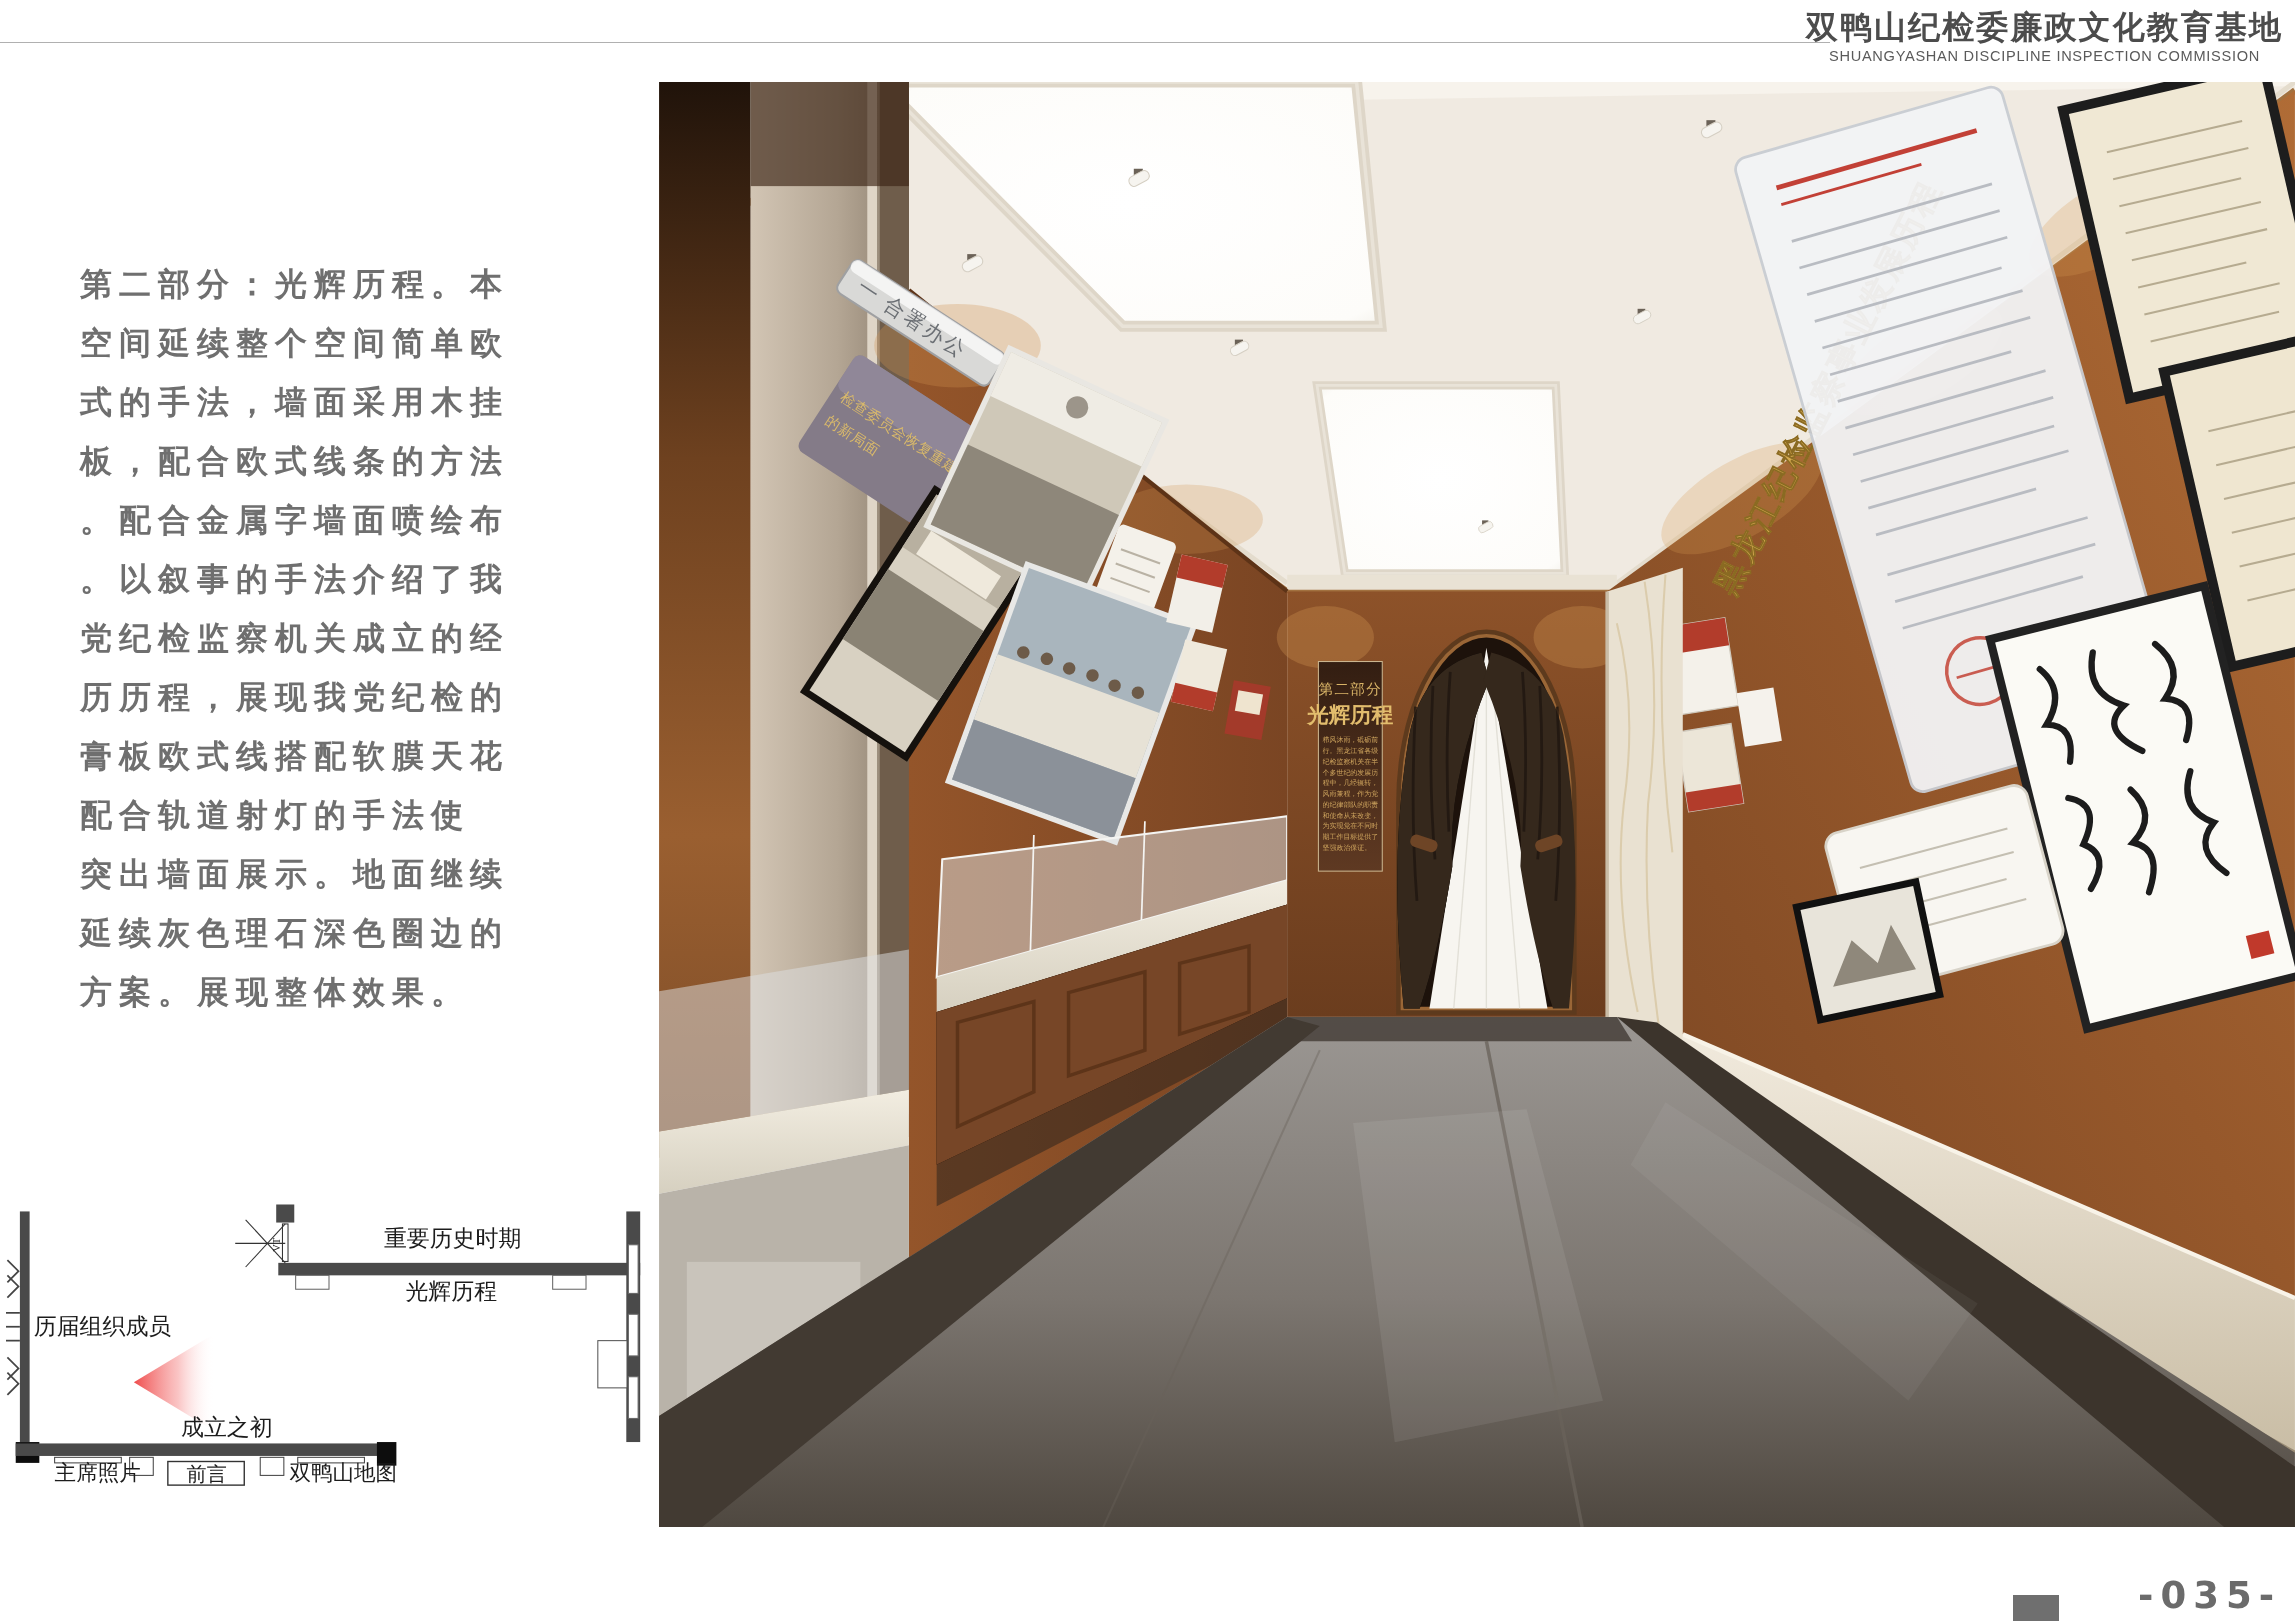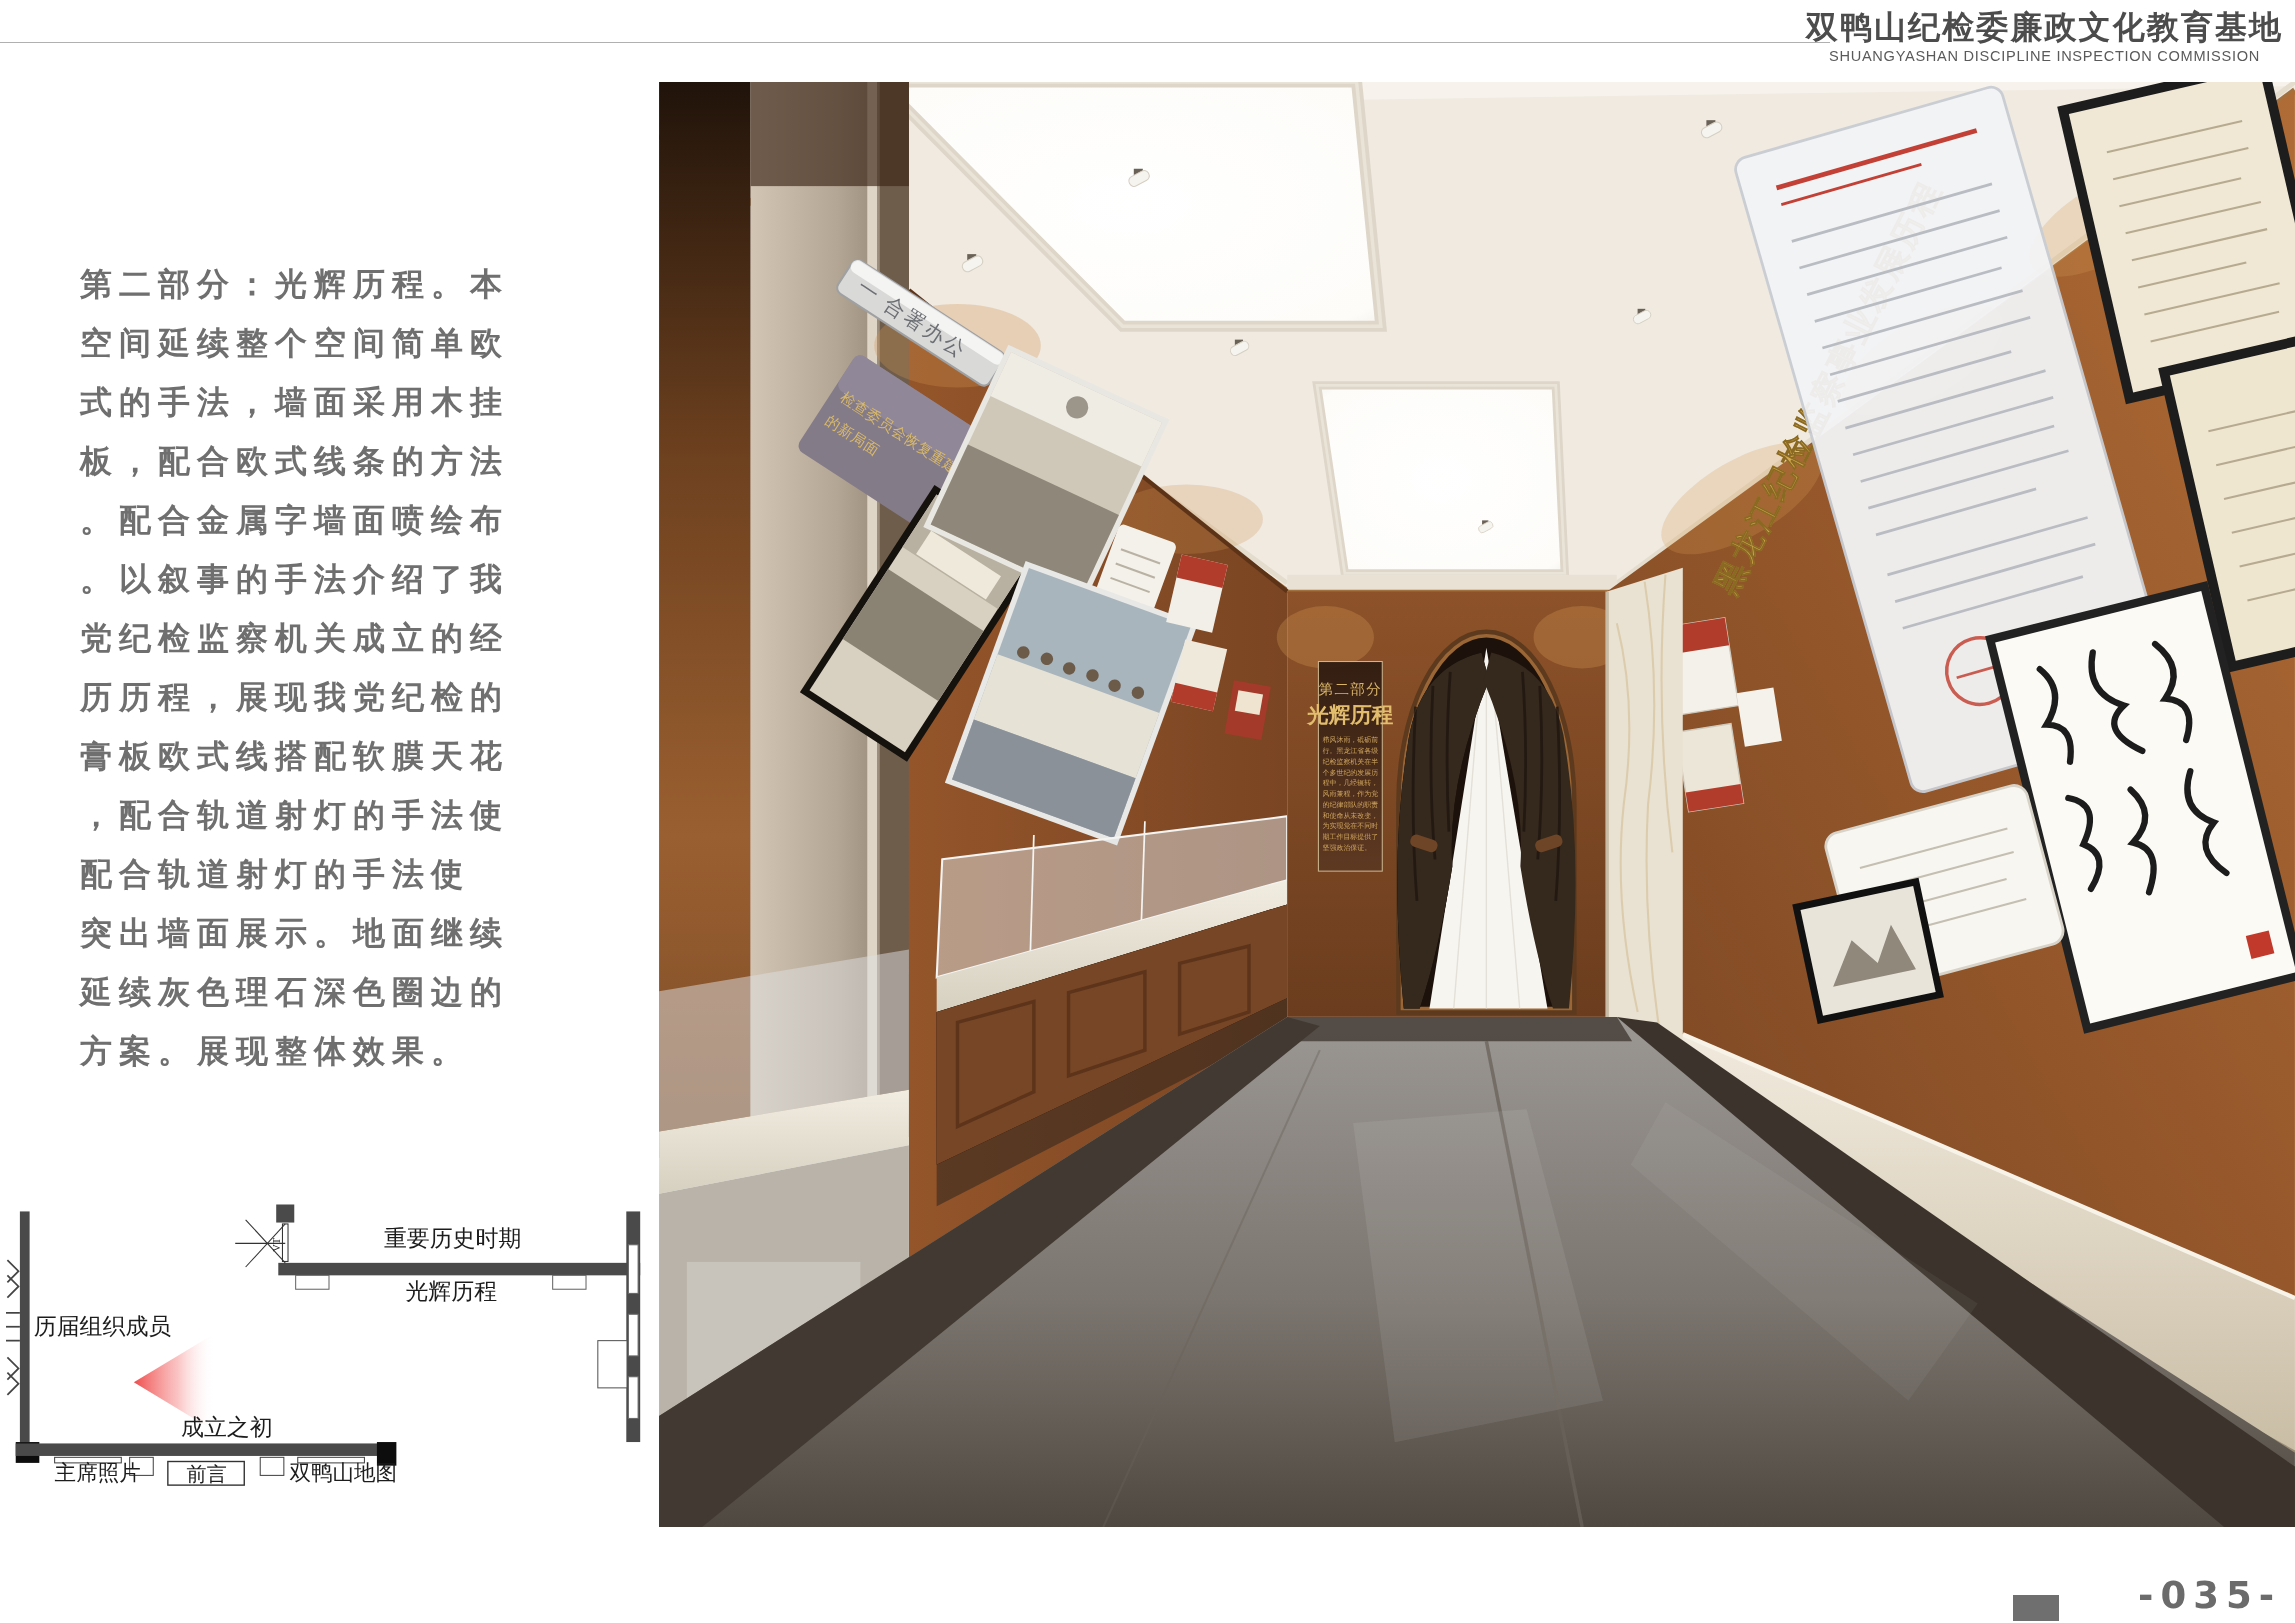--- a/index.html
+++ b/index.html
@@ -40,21 +40,20 @@
   <div class="desc">
     <div class="line">第二部分：光辉历程。本</div>
     <div class="line">空间延续整个空间简单欧</div>
     <div class="line">式的手法，墙面采用木挂</div>
     <div class="line">板，配合欧式线条的方法</div>
     <div class="line">。配合金属字墙面喷绘布</div>
     <div class="line">。以叙事的手法介绍了我</div>
     <div class="line">党纪检监察机关成立的经</div>
     <div class="line">历历程，展现我党纪检的</div>
     <div class="line">膏板欧式线搭配软膜天花</div>
-    <div class="line">，配合轨道射灯的手法使</div>
     <div class="line">配合轨道射灯的手法使</div>
     <div class="line">突出墙面展示。地面继续</div>
     <div class="line">延续灰色理石深色圈边的</div>
     <div class="line">方案。展现整体效果。</div>
   </div>
 
   <svg class="plan-svg" width="646" height="285" viewBox="0 0 930 410">
     <defs>
       <linearGradient id="gRedFade" x1="0" y1="0" x2="1" y2="0">
         <stop offset="0" stop-color="#ee4343" stop-opacity="0.95"></stop>

